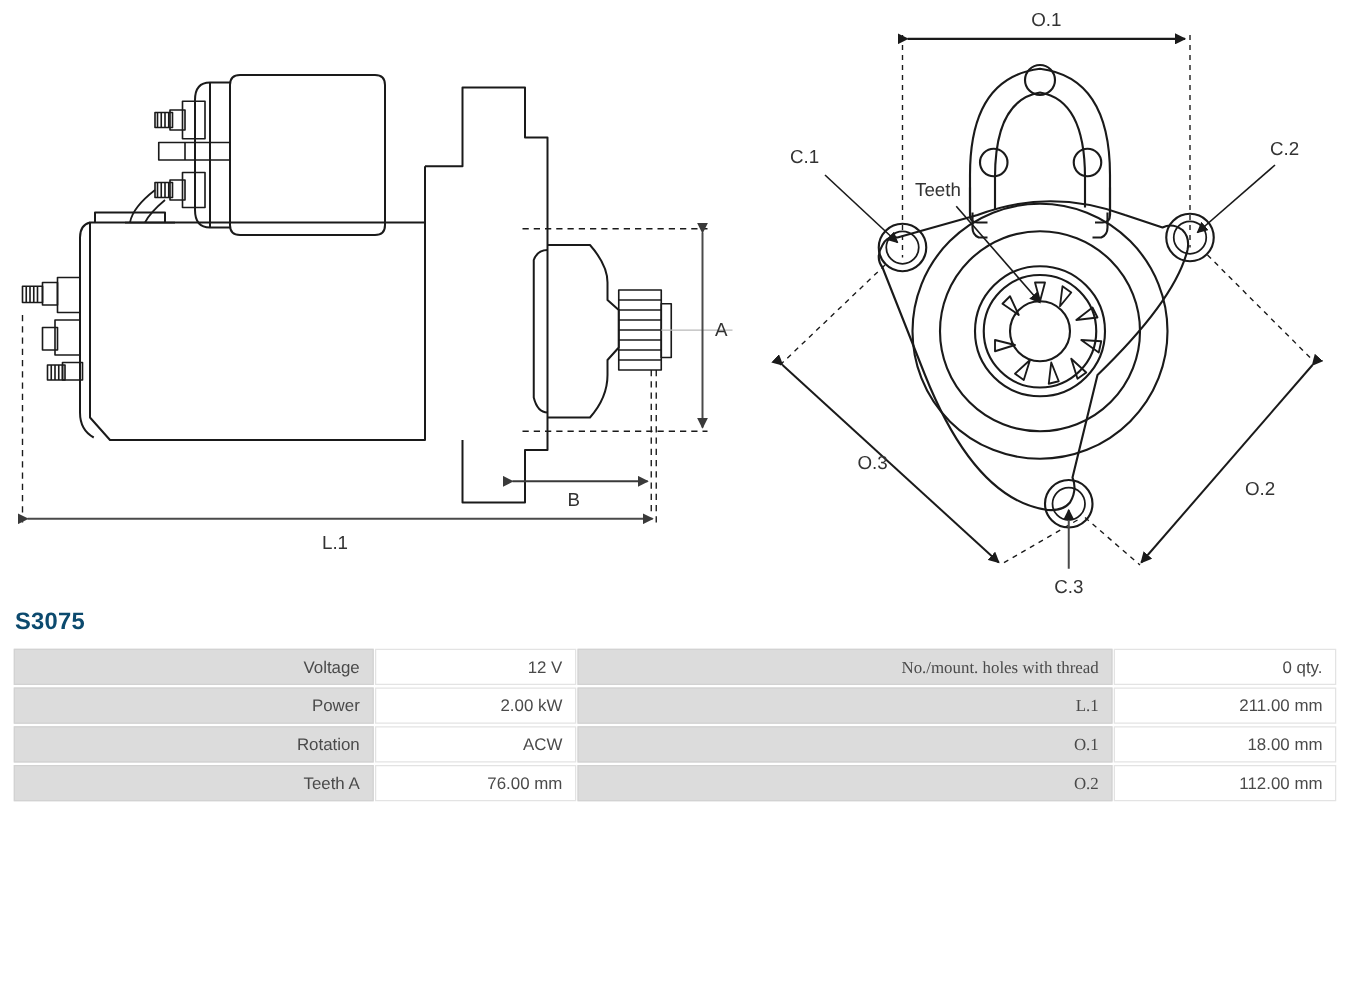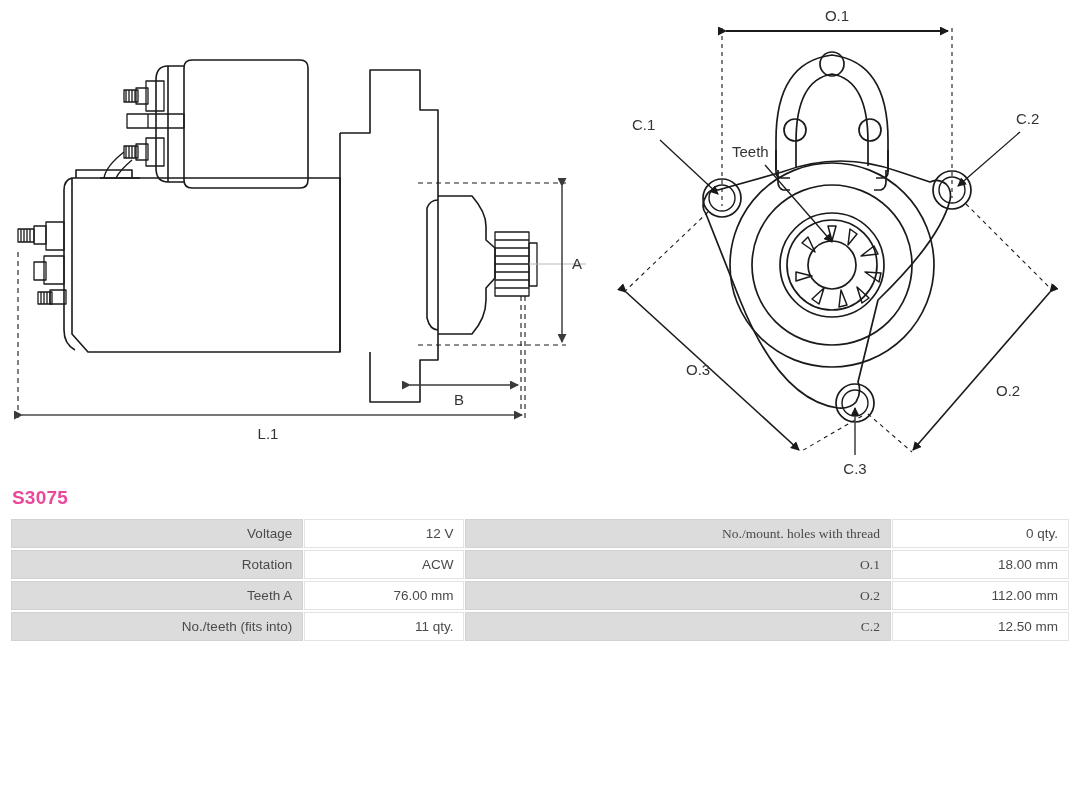--- a/index.html
+++ b/index.html
@@ -38,21 +38,21 @@
     fill: #333333;
   }
 
   
   #part-title {
     position: absolute;
     left: 12px;
     top: 486px;
     font-size: 19px;
     font-weight: bold;
-    color: #ec4899;
+    color: #0c4a6e;
     letter-spacing: 0.2px;
     line-height: 24px;
   }
 
   
   #spec-table {
     position: absolute;
     left: 10px;
     top: 517px;
     width: 1060px;
@@ -311,33 +311,33 @@
 
   <table id="spec-table">
     <tbody>
       <tr>
         <td class="lbl lbl-l">Voltage</td>
         <td class="val val-l">12 V</td>
         <td class="lbl lbl-r">No./mount. holes with thread</td>
         <td class="val val-r">0 qty.</td>
       </tr>
       <tr>
+        <td class="lbl lbl-l">Power</td>
+        <td class="val val-l">2.00 kW</td>
+        <td class="lbl lbl-r">L.1</td>
+        <td class="val val-r">211.00 mm</td>
+      </tr>
+      <tr>
         <td class="lbl lbl-l">Rotation</td>
         <td class="val val-l">ACW</td>
         <td class="lbl lbl-r">O.1</td>
         <td class="val val-r">18.00 mm</td>
       </tr>
       <tr>
         <td class="lbl lbl-l">Teeth A</td>
         <td class="val val-l">76.00 mm</td>
         <td class="lbl lbl-r">O.2</td>
         <td class="val val-r">112.00 mm</td>
       </tr>
-      <tr>
-        <td class="lbl lbl-l">No./teeth (fits into)</td>
-        <td class="val val-l">11 qty.</td>
-        <td class="lbl lbl-r">C.2</td>
-        <td class="val val-r">12.50 mm</td>
-      </tr>
     </tbody>
   </table>
 
 </div>
 
 </body></html>

